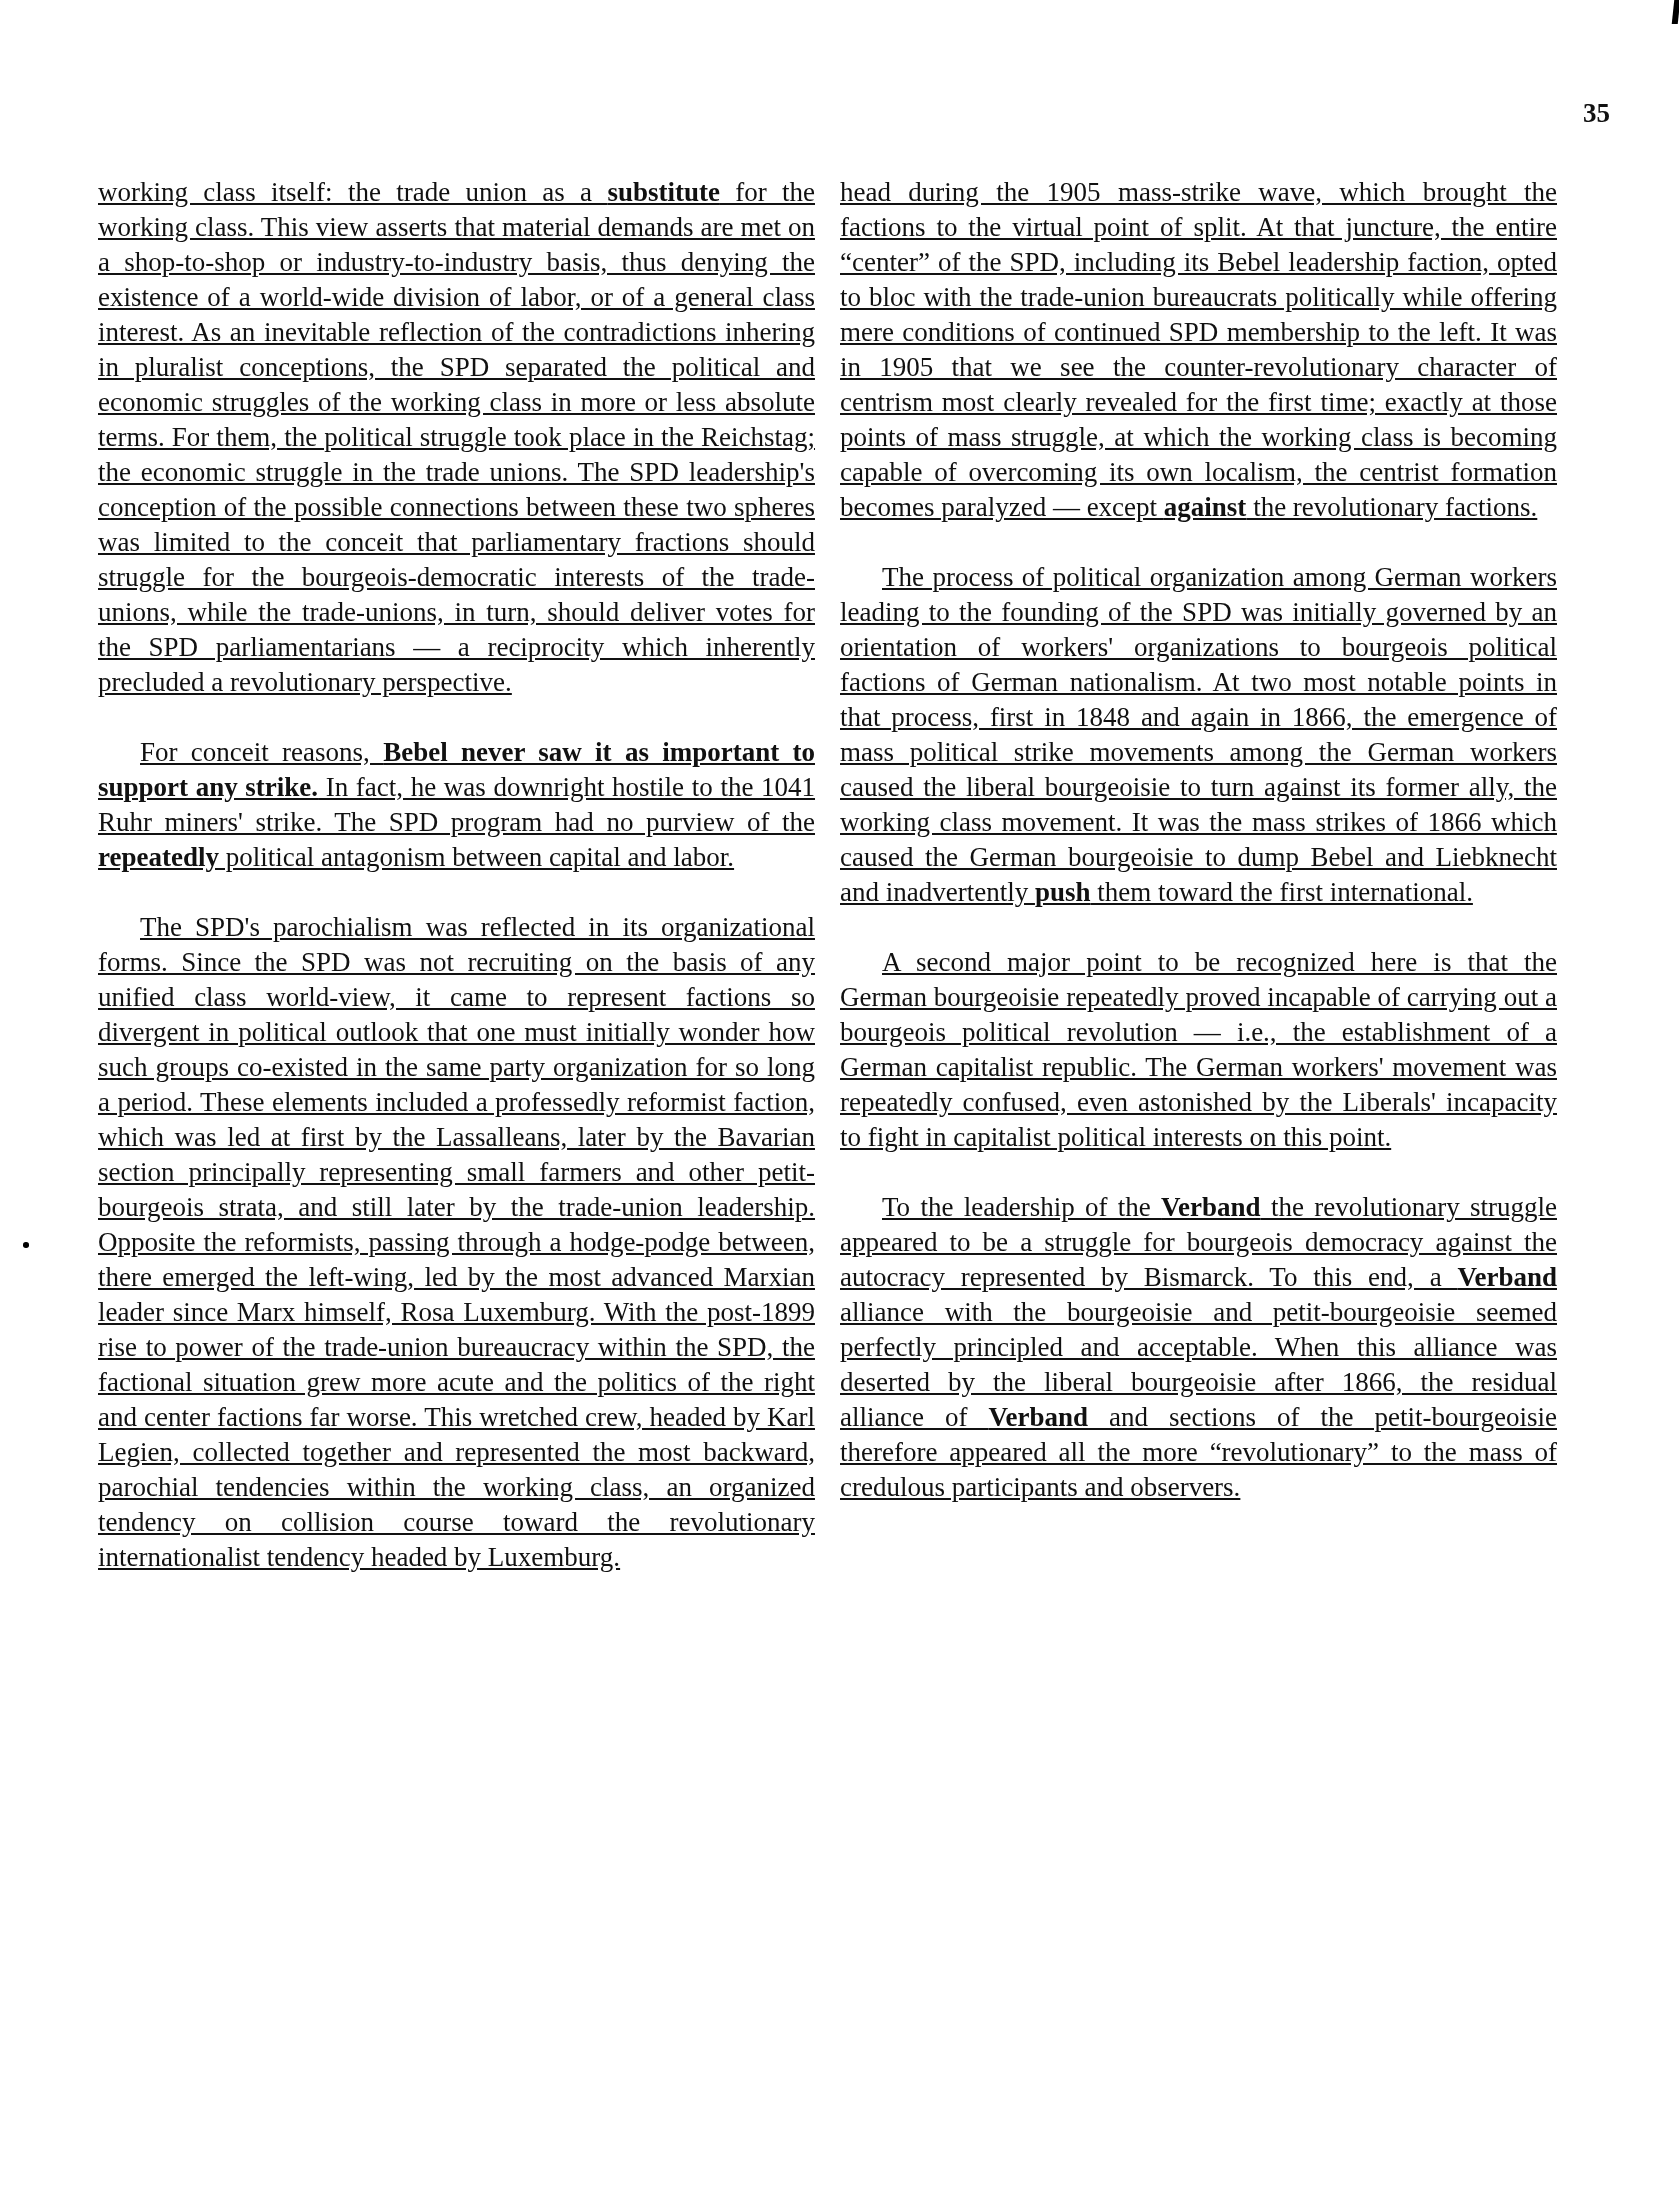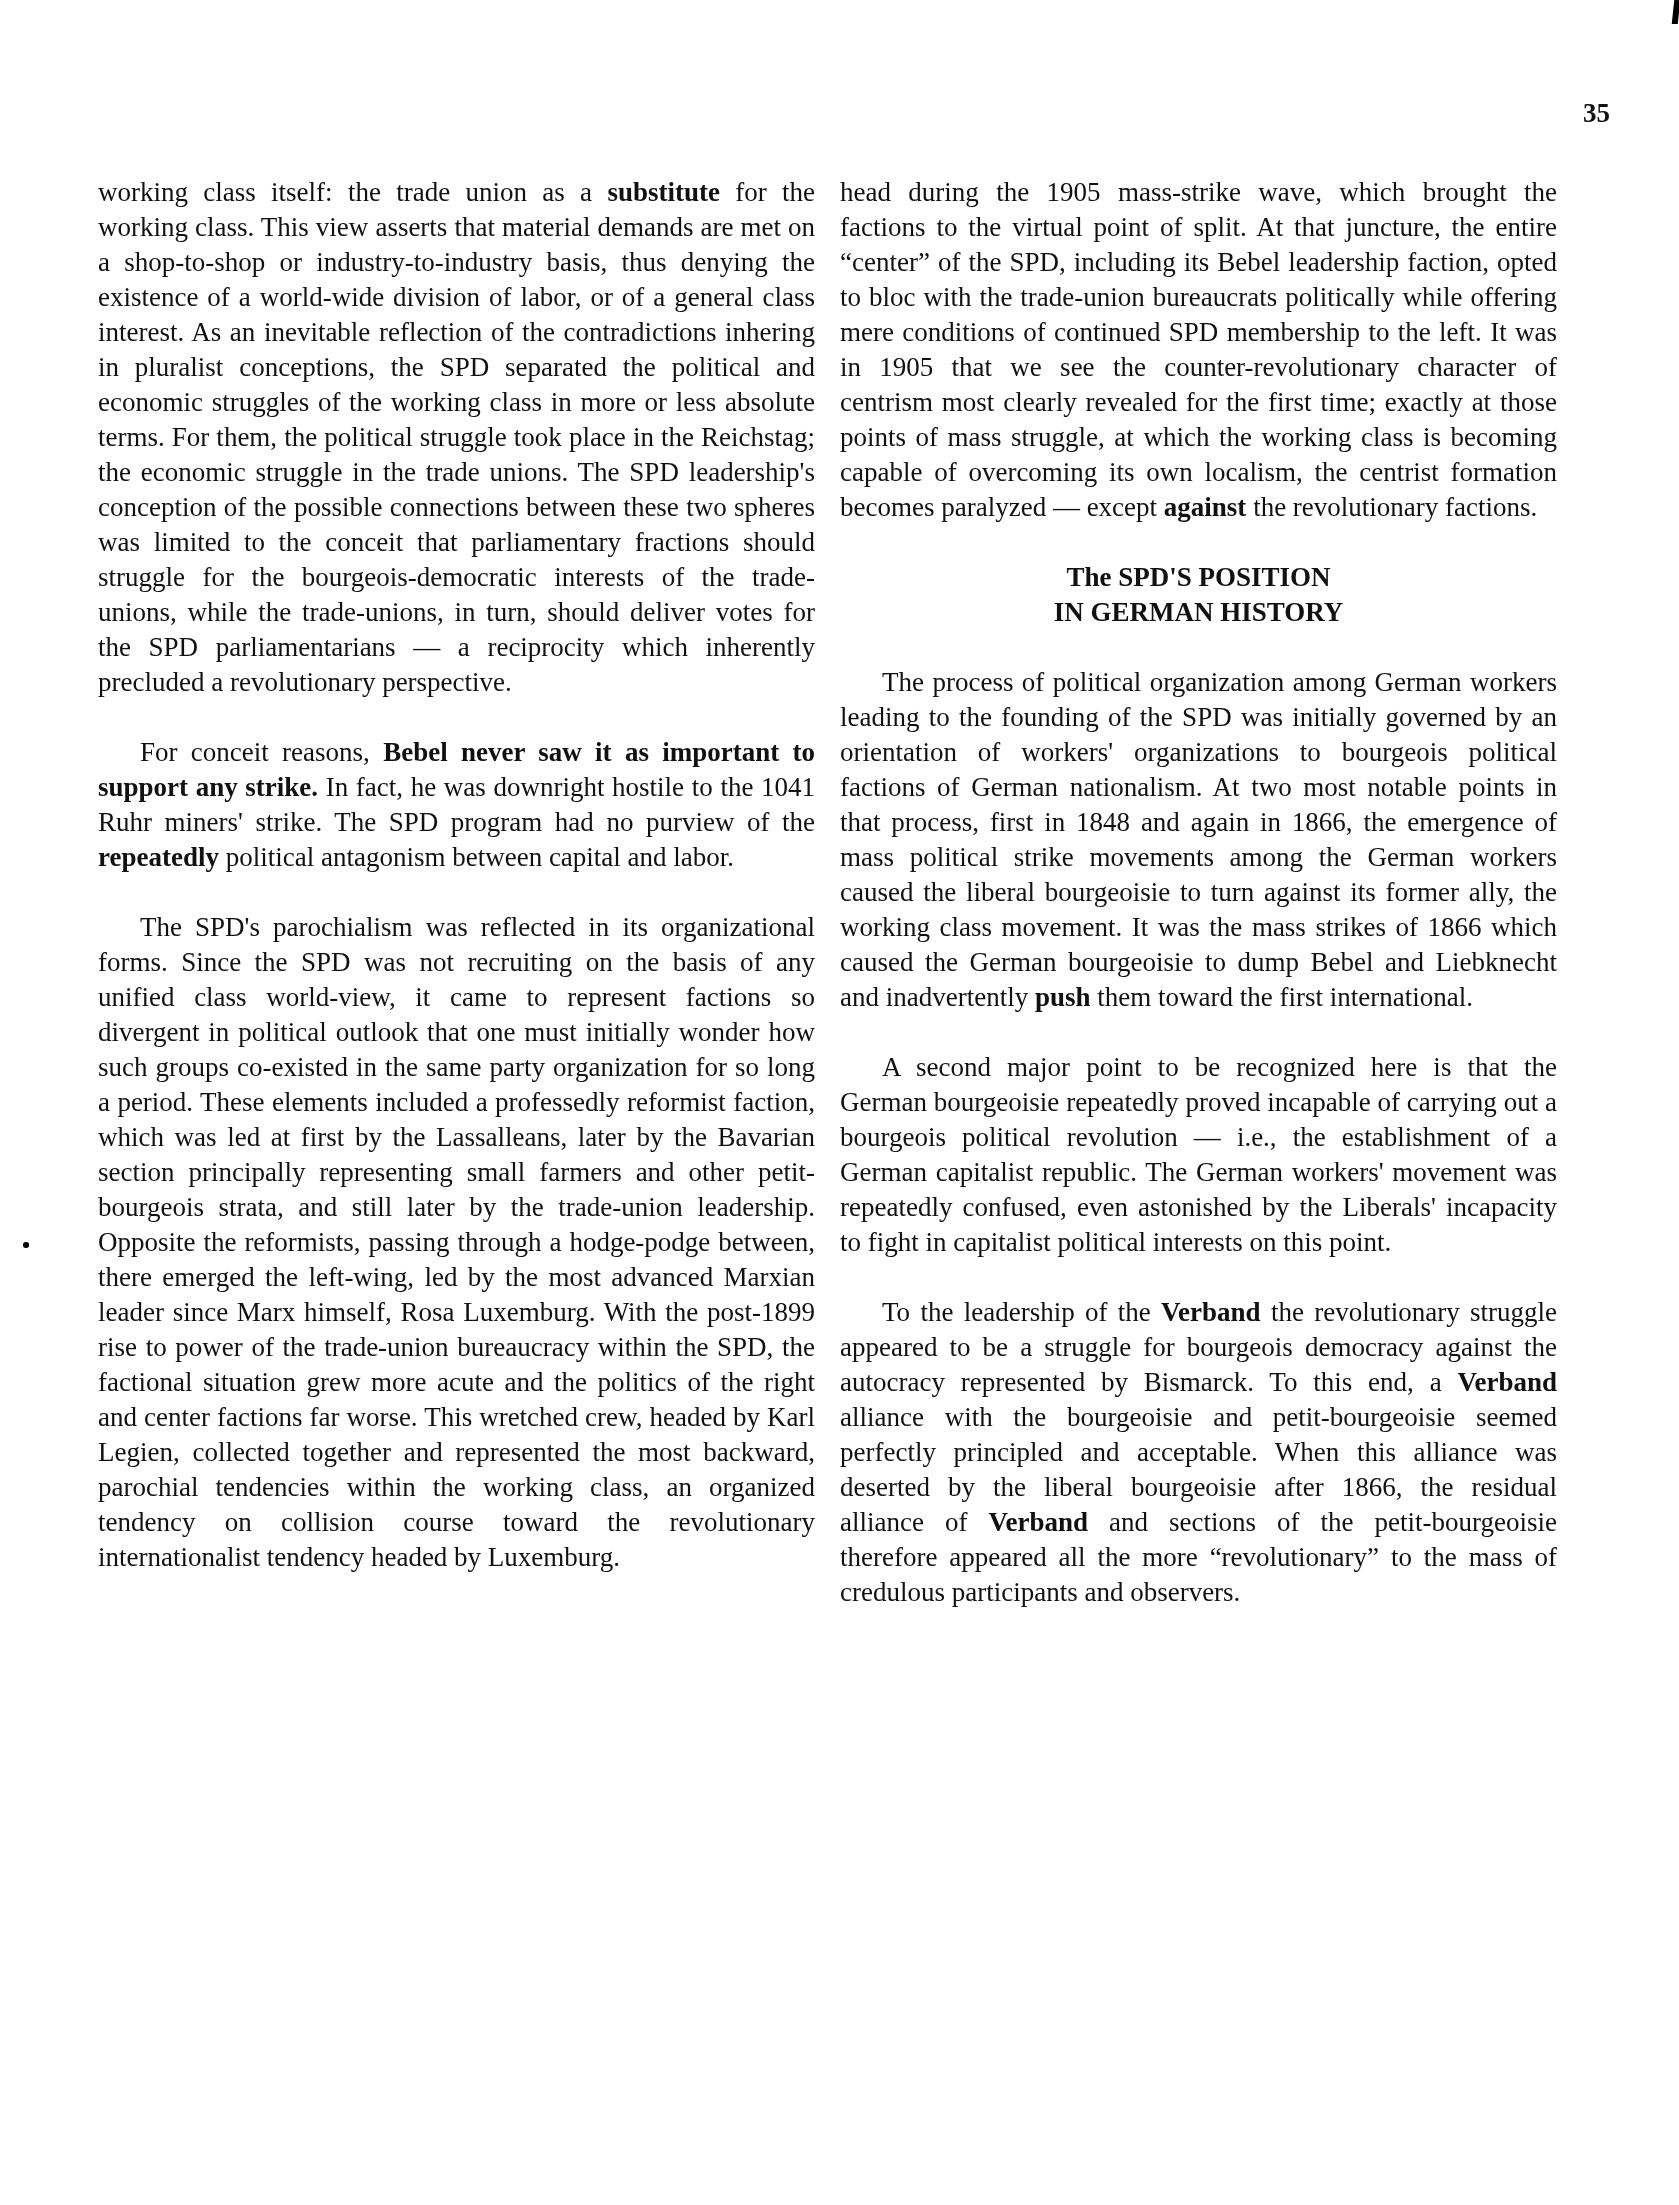--- a/index.html
+++ b/index.html
@@ -39,20 +39,21 @@
   }
   .column {
     position: absolute;
     top: 175px;
     width: 717px;
     font-family: "Liberation Serif", serif;
     font-size: 27px;
     line-height: 35px;
     text-align: justify;
     hyphens: none;
+    text-decoration: underline;
   }
   .col-left { left: 98px; }
   .col-right { left: 840px; }
   .para { margin: 0 0 35px 0; }
   .para.indent { text-indent: 42px; }
   .para.no-indent { text-indent: 0; }
   .para.last { margin-bottom: 0; }
   .bold { font-weight: bold; }
   .heading {
     text-align: center;
@@ -75,24 +76,20 @@
 
   <p class="para indent"><span>For conceit reasons, </span><span class="bold">Bebel never saw it as important to support any strike.</span><span> In fact, he was downright hostile to the 1041 Ruhr miners' strike. The SPD program had no purview of the </span><span class="bold">repeatedly</span><span> political antagonism between capital and labor.</span></p>
 
   <p class="para indent">The SPD's parochialism was reflected in its organizational forms. Since the SPD was not recruiting on the basis of any unified class world-view, it came to represent factions so divergent in political outlook that one must initially wonder how such groups co-existed in the same party organization for so long a period. These elements included a professedly reformist faction, which was led at first by the Lassalleans, later by the Bavarian section principally representing small farmers and other petit-bourgeois strata, and still later by the trade-union leadership. Opposite the reformists, passing through a hodge-podge between, there emerged the left-wing, led by the most advanced Marxian leader since Marx himself, Rosa Luxemburg. With the post-1899 rise to power of the trade-union bureaucracy within the SPD, the factional situation grew more acute and the politics of the right and center factions far worse. This wretched crew, headed by Karl Legien, collected together and represented the most backward, parochial tendencies within the working class, an organized tendency on collision course toward the revolutionary internationalist tendency headed by Luxemburg.</p>
 
 </div>
 
 <div class="column col-right">
   <p class="para no-indent"><span>head during the 1905 mass-strike wave, which brought the factions to the virtual point of split. At that juncture, the entire “center” of the SPD, including its Bebel leadership faction, opted to bloc with the trade-union bureaucrats politically while offering mere conditions of continued SPD membership to the left. It was in 1905 that we see the counter-revolutionary character of centrism most clearly revealed for the first time; exactly at those points of mass struggle, at which the working class is becoming capable of overcoming its own localism, the centrist formation becomes paralyzed — except </span><span class="bold">against</span><span> the revolutionary factions.</span></p>
 
-  <div class="heading">
-    <span>The SPD'S POSITION</span>
-    <span>IN GERMAN HISTORY</span>
-  </div>
 
   <p class="para indent"><span>The process of political organization among German workers leading to the founding of the SPD was initially governed by an orientation of workers' organizations to bourgeois political factions of German nationalism. At two most notable points in that process, first in 1848 and again in 1866, the emergence of mass political strike movements among the German workers caused the liberal bourgeoisie to turn against its former ally, the working class movement. It was the mass strikes of 1866 which caused the German bourgeoisie to dump Bebel and Liebknecht and inadvertently </span><span class="bold">push</span><span> them toward the first international.</span></p>
 
   <p class="para indent">A second major point to be recognized here is that the German bourgeoisie repeatedly proved incapable of carrying out a bourgeois political revolution — i.e., the establishment of a German capitalist republic. The German workers' movement was repeatedly confused, even astonished by the Liberals' incapacity to fight in capitalist political interests on this point.</p>
 
   <p class="para indent"><span>To the leadership of the </span><span class="bold">Verband</span><span> the revolutionary struggle appeared to be a struggle for bourgeois democracy against the autocracy represented by Bismarck. To this end, a </span><span class="bold">Verband</span><span> alliance with the bourgeoisie and petit-bourgeoisie seemed perfectly principled and acceptable. When this alliance was deserted by the liberal bourgeoisie after 1866, the residual alliance of </span><span class="bold">Verband</span><span> and sections of the petit-bourgeoisie therefore appeared all the more “revolutionary” to the mass of credulous participants and observers.</span></p>
 
 </div>
 
 

